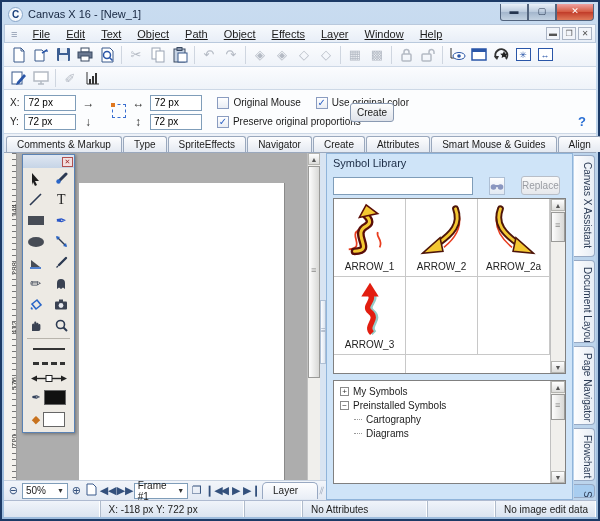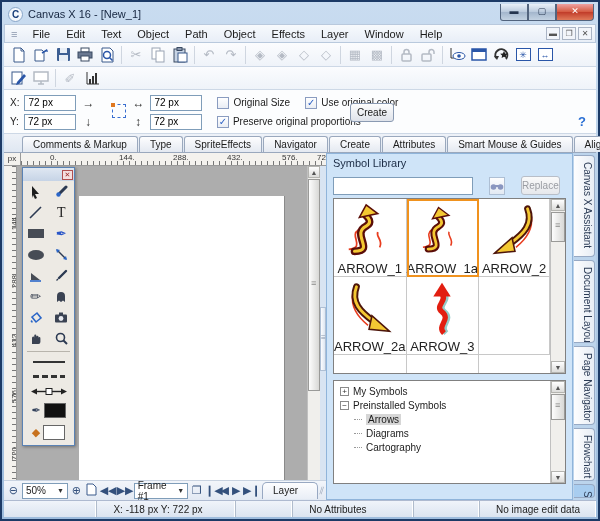--- a/index.html
+++ b/index.html
@@ -18,21 +18,21 @@
     background:linear-gradient(#e9f0f8,#b9c9dc 50%,#a2b5cc 50%,#c3d2e2);
     color:#24344e; font-size:9px; text-align:center; line-height:15px; }
   .winbtn.close { width:38px; background:linear-gradient(#efa1a1,#d4593f 50%,#c03a28 50%,#e07a5a);
     color:#fff; border-bottom-right-radius:4px; }
   .winbtn.min { border-bottom-left-radius:3px; }
 
   
   .menubar { height:19px; background:linear-gradient(#f7fafd,#e8eef7); border:1px solid #b9c9dd;
     display:flex; align-items:center; padding:0 4px; position:relative; }
   .menu-grip { color:#8a97ad; font-size:11px; margin:0 7px 0 2px; }
-  .menu-item { padding:12px 8px; }
+  .menu-item { padding:12px 8px;text-decoration:underline; }
   .mdibtns { position:absolute; right:3px; display:flex; gap:2px; }
   .mdibtn { width:14px; height:13px; border:1px solid #aab4c4; background:#f2f5fa;
     font-size:8px; text-align:center; line-height:11px; color:#555; }
 
   
   .toolbar { background:linear-gradient(#fbfcfe,#eff3f9); border-bottom:1px solid #cdd8e6;
     display:flex; align-items:center; padding:0 4px; }
   .tb1 { height:24px; } .tb2 { height:23px; }
   .tbi { width:22px; height:20px; display:flex; align-items:center; justify-content:center;
     font-size:13px; color:#2a4a7a; }
@@ -55,21 +55,21 @@
     display:inline-flex; align-items:center; justify-content:center; color:#2a5fc4;
     font-size:10px; line-height:10px; margin-right:4px; }
   .chkrow { display:flex; align-items:center; margin-left:10px; }
   .create-btn { position:absolute; left:346px; top:13px; width:44px; height:19px;
     border:1px solid #8a9ab2; border-radius:3px; background:linear-gradient(#fdfdfd,#dfe3ea);
     font-size:10px; text-align:center; line-height:17px; }
   .help-q { position:absolute; right:10px; bottom:4px; color:#2a6fd4; font-weight:bold; font-size:13px; }
 
   
   .tabstrip { height:19px; background:linear-gradient(#eef2f8,#dfe7f2); display:flex; align-items:flex-end;
-    padding:0 18px; gap:1px; border-bottom:1px solid #9aa8bd; }
+    padding:0 2px; gap:1px; border-bottom:1px solid #9aa8bd; }
   .dtab { height:16px; padding:0 10px; border:1px solid #9aa8bd; border-bottom:none;
     border-radius:3px 3px 0 0; background:linear-gradient(#fdfdfe,#e4e9f1); font-size:10px;
     line-height:15px; white-space:nowrap; }
 
   
   .main { flex:1; display:flex; min-height:0; }
   .doc-col { width:322px; display:flex; flex-direction:column; background:#fff; }
   .hruler-row { height:13px; display:flex; border-bottom:1px solid #9a9a9a; background:#f4f2ee; }
   .ruler-corner { width:17px; border-right:1px solid #9a9a9a; font-size:8px; text-align:center; line-height:12px; color:#333; }
   .hruler { flex:1; position:relative; overflow:hidden; }
@@ -124,21 +124,21 @@
     display:flex; align-items:center; justify-content:center; }
   .replace-btn { width:56px; height:19px; border:1px solid #b8bec8; border-radius:3px;
     background:linear-gradient(#fafafa,#e6e8ec); color:#9a9da3; font-size:10px; text-align:center; line-height:17px; }
   .drop-btn { width:20px; height:19px; border:1px solid #8a9ab2; border-radius:3px;
     background:linear-gradient(#fdfdfd,#dfe3ea); font-size:7px; color:#333; text-align:center; line-height:17px; }
   .grid-wrap { height:176px; display:flex; border:1px solid #808080; background:#fff; }
   .sym-grid { flex:1; display:grid; grid-template-columns:1fr 1fr 1fr; grid-auto-rows:78px; overflow:hidden; }
   .sym-cell { border-right:1px solid #c8c8c8; border-bottom:1px solid #c8c8c8; position:relative;
     display:flex; flex-direction:column; align-items:center; }
   .sym-cell .art { flex:1; display:flex; align-items:center; justify-content:center; }
-  .sym-cell .lbl { height:15px; font-size:13px; color:#222; }
+  .sym-cell .lbl { height:15px; font-size:10px; color:#222; }
   .sym-cell.selected { outline:2px solid #f0921e; outline-offset:-2px; }
   .grid-scroll { width:15px; background:#f0efec; border-left:1px solid #c0c0c0; position:relative; }
   .grid-thumb { position:absolute; left:0; right:0; top:13px; height:30px;
     background:linear-gradient(to right,#fdfdfd,#d8d8d6); border:1px solid #9a9a98; }
   .grid-thumb::after { content:"≡"; position:absolute; left:3px; top:7px; color:#8a8a88; font-size:9px; }
   .grid-scroll .down { position:absolute; bottom:0; left:0; right:0; }
   .tree-wrap { margin-top:6px; height:104px; display:flex; border:1px solid #808080; background:#fff; margin-bottom:8px; }
   .tree { flex:1; padding:3px 0 0 6px; font-size:10px; overflow:hidden; }
   .trow { height:14px; display:flex; align-items:center; gap:4px; white-space:nowrap; }
   .pmbox { width:9px; height:9px; border:1px solid #8a8a8a; background:#fff; font-size:8px;
@@ -165,21 +165,21 @@
   .fb-box { height:16px; border:1px solid #7f9db9; background:#fff; display:flex; align-items:center;
     padding:0 3px; gap:4px; }
   .fb-caret { font-size:7px; color:#333; }
   .layer-tab { height:17px; padding:0 10px; border:1px solid #98a8c2; border-bottom:none;
     border-radius:5px 5px 0 0; background:linear-gradient(#fdfdfe,#e9eef6); line-height:16px; margin-left:4px; }
   .grip { margin-left:auto; color:#9aa6b8; font-size:10px; letter-spacing:-1px; }
 
   
   .statusbar { height:17px; background:linear-gradient(#f0f4fa,#dbe4f0); border-top:1px solid #aebad0;
     display:flex; align-items:center; font-size:10px; color:#222; }
-  .seg { height:100%; display:flex; align-items:center; padding:0 16px; border-right:1px solid #b0bccc;
+  .seg { height:100%; display:flex; align-items:center; padding:0 8px; border-right:1px solid #b0bccc;
     box-shadow:inset -1px 0 0 #fff; white-space:nowrap; }
   .seg.s1{width:100px;} .seg.s2{width:150px;} .seg.s3{width:60px;} .seg.s4{width:130px;} .seg.s5{width:70px;} .seg.s6{flex:1; border-right:none;}
 </style>
 </head>
 <body>
 
 <div class="window">
 
   <div class="titlebar">
     <span class="app-icon">C</span>
@@ -341,21 +341,21 @@
   <div class="propsbar">
     <div class="prow">
       <span>X:</span>
       <input class="pinput" value="72 px" style="">
       <span class="dirglyph">→</span>
       <span style="width:26px"></span>
       <span class="dirglyph">↔</span>
       <input class="pinput" value="72 px" style="">
       <span class="chkrow">
         <span class="chk"></span>
-        <span>Original Size</span>
+        <span>Original Mouse</span>
       </span>
       <span class="chkrow">
         <span class="chk">✓</span>
         <span>Use original color</span>
       </span>
     </div>
     <div class="prow">
       <span>Y:</span>
       <input class="pinput" value="72 px" style="">
       <span class="dirglyph">↓</span>
@@ -379,31 +379,20 @@
     <span class="dtab">Navigator</span>
     <span class="dtab">Create</span>
     <span class="dtab">Attributes</span>
     <span class="dtab">Smart Mouse &amp; Guides</span>
     <span class="dtab">Align</span>
   </div>
 
   <div class="main">
 
     <div class="doc-col">
-      <div class="hruler-row">
-        <div class="ruler-corner">px</div>
-        <div class="hruler">
-          <span class="hnum" style="left:29px">0.</span>
-          <span class="hnum" style="left:98px">144.</span>
-          <span class="hnum" style="left:152px">288.</span>
-          <span class="hnum" style="left:206px">432.</span>
-          <span class="hnum" style="left:261px">576.</span>
-          <span class="hnum" style="left:296px">72</span>
-        </div>
-      </div>
       <div class="doc-body">
         <div class="vruler">
           <span class="vnum" style="top:52px">144.</span>
           <span class="vnum" style="top:110px">288.</span>
           <span class="vnum" style="top:169px">432.</span>
           <span class="vnum" style="top:225px">576.</span>
           <span class="vnum" style="top:282px">720.</span>
         </div>
         <div class="canvas">
           <div class="page"></div>
@@ -566,32 +555,20 @@
               <svg width="58" height="58" viewBox="0 0 60 56">
                   <path d="M8 48 C26 46 8 34 18 28" stroke="#e83c1e" stroke-width="1.8" fill="none"></path>
                   <path d="M40 46 C44 38 36 36 38 30" stroke="#e83c1e" stroke-width="1.8" fill="none"></path>
                   <path d="M14 50 C36 50 10 32 26 24 C33 20 28 15 25 12" fill="none" stroke="#5a0d08" stroke-width="8" stroke-linecap="round"></path>
                   <path d="M14 50 C36 50 10 32 26 24 C33 20 28 15 25 12" fill="none" stroke="#f4c833" stroke-width="3.2" stroke-linecap="round"></path>
                   <polygon points="26,2 38,11 19,15" fill="#f4c833" stroke="#5a0d08" stroke-width="1.6"></polygon>
                 </svg>
             </span>
             <span class="lbl">ARROW_1</span>
           </div>
-          <div class="sym-cell selected">
-            <span class="art">
-              <svg width="52" height="54" viewBox="0 0 60 56">
-                  <path d="M8 48 C26 46 8 34 18 28" stroke="#e83c1e" stroke-width="1.8" fill="none"></path>
-                  <path d="M40 46 C44 38 36 36 38 30" stroke="#e83c1e" stroke-width="1.8" fill="none"></path>
-                  <path d="M14 50 C36 50 10 32 26 24 C33 20 28 15 25 12" fill="none" stroke="#5a0d08" stroke-width="8" stroke-linecap="round"></path>
-                  <path d="M14 50 C36 50 10 32 26 24 C33 20 28 15 25 12" fill="none" stroke="#f4c833" stroke-width="3.2" stroke-linecap="round"></path>
-                  <polygon points="26,2 38,11 19,15" fill="#f4c833" stroke="#5a0d08" stroke-width="1.6"></polygon>
-                </svg>
-            </span>
-            <span class="lbl">ARROW_1a</span>
-          </div>
           <div class="sym-cell">
             <span class="art">
               <svg width="58" height="58" viewBox="0 0 60 56">
                   <path d="M48 14 C50 28 42 38 32 46" stroke="#e83c1e" stroke-width="1.6" fill="none"></path>
                   <path d="M44 6 C50 22 40 32 26 42" fill="none" stroke="#4d150a" stroke-width="7" stroke-linecap="round"></path>
                   <path d="M44 6 C50 22 40 32 26 42" fill="none" stroke="#f4c833" stroke-width="3" stroke-linecap="round"></path>
                   <polygon points="10,52 28,36 31,50" fill="#f4c833" stroke="#4d150a" stroke-width="1.6"></polygon>
                 </svg>
             </span>
             <span class="lbl">ARROW_2</span>
@@ -638,29 +615,25 @@
           <div class="trow">
             <span class="pmbox">+</span>
             <span>My Symbols</span>
           </div>
           <div class="trow">
             <span class="pmbox">−</span>
             <span>Preinstalled Symbols</span>
           </div>
           <div class="trow tchild">
             <span class="tdash"></span>
-              <span class="tlabel sel">Arrows</span>
+              <span class="tlabel">Cartography</span>
           </div>
           <div class="trow tchild">
             <span class="tdash"></span>
               <span class="tlabel">Diagrams</span>
-          </div>
-          <div class="trow tchild">
-            <span class="tdash"></span>
-              <span class="tlabel">Cartography</span>
           </div>
           <div class="trow tchild">
             
           </div>
         </div>
         <div class="tree-scroll">
           <div class="scr-arrow">▲</div>
           <div class="tree-thumb"></div>
           <div class="scr-arrow down" style="position:absolute;bottom:0;left:0;right:0;">▼</div>
         </div>

